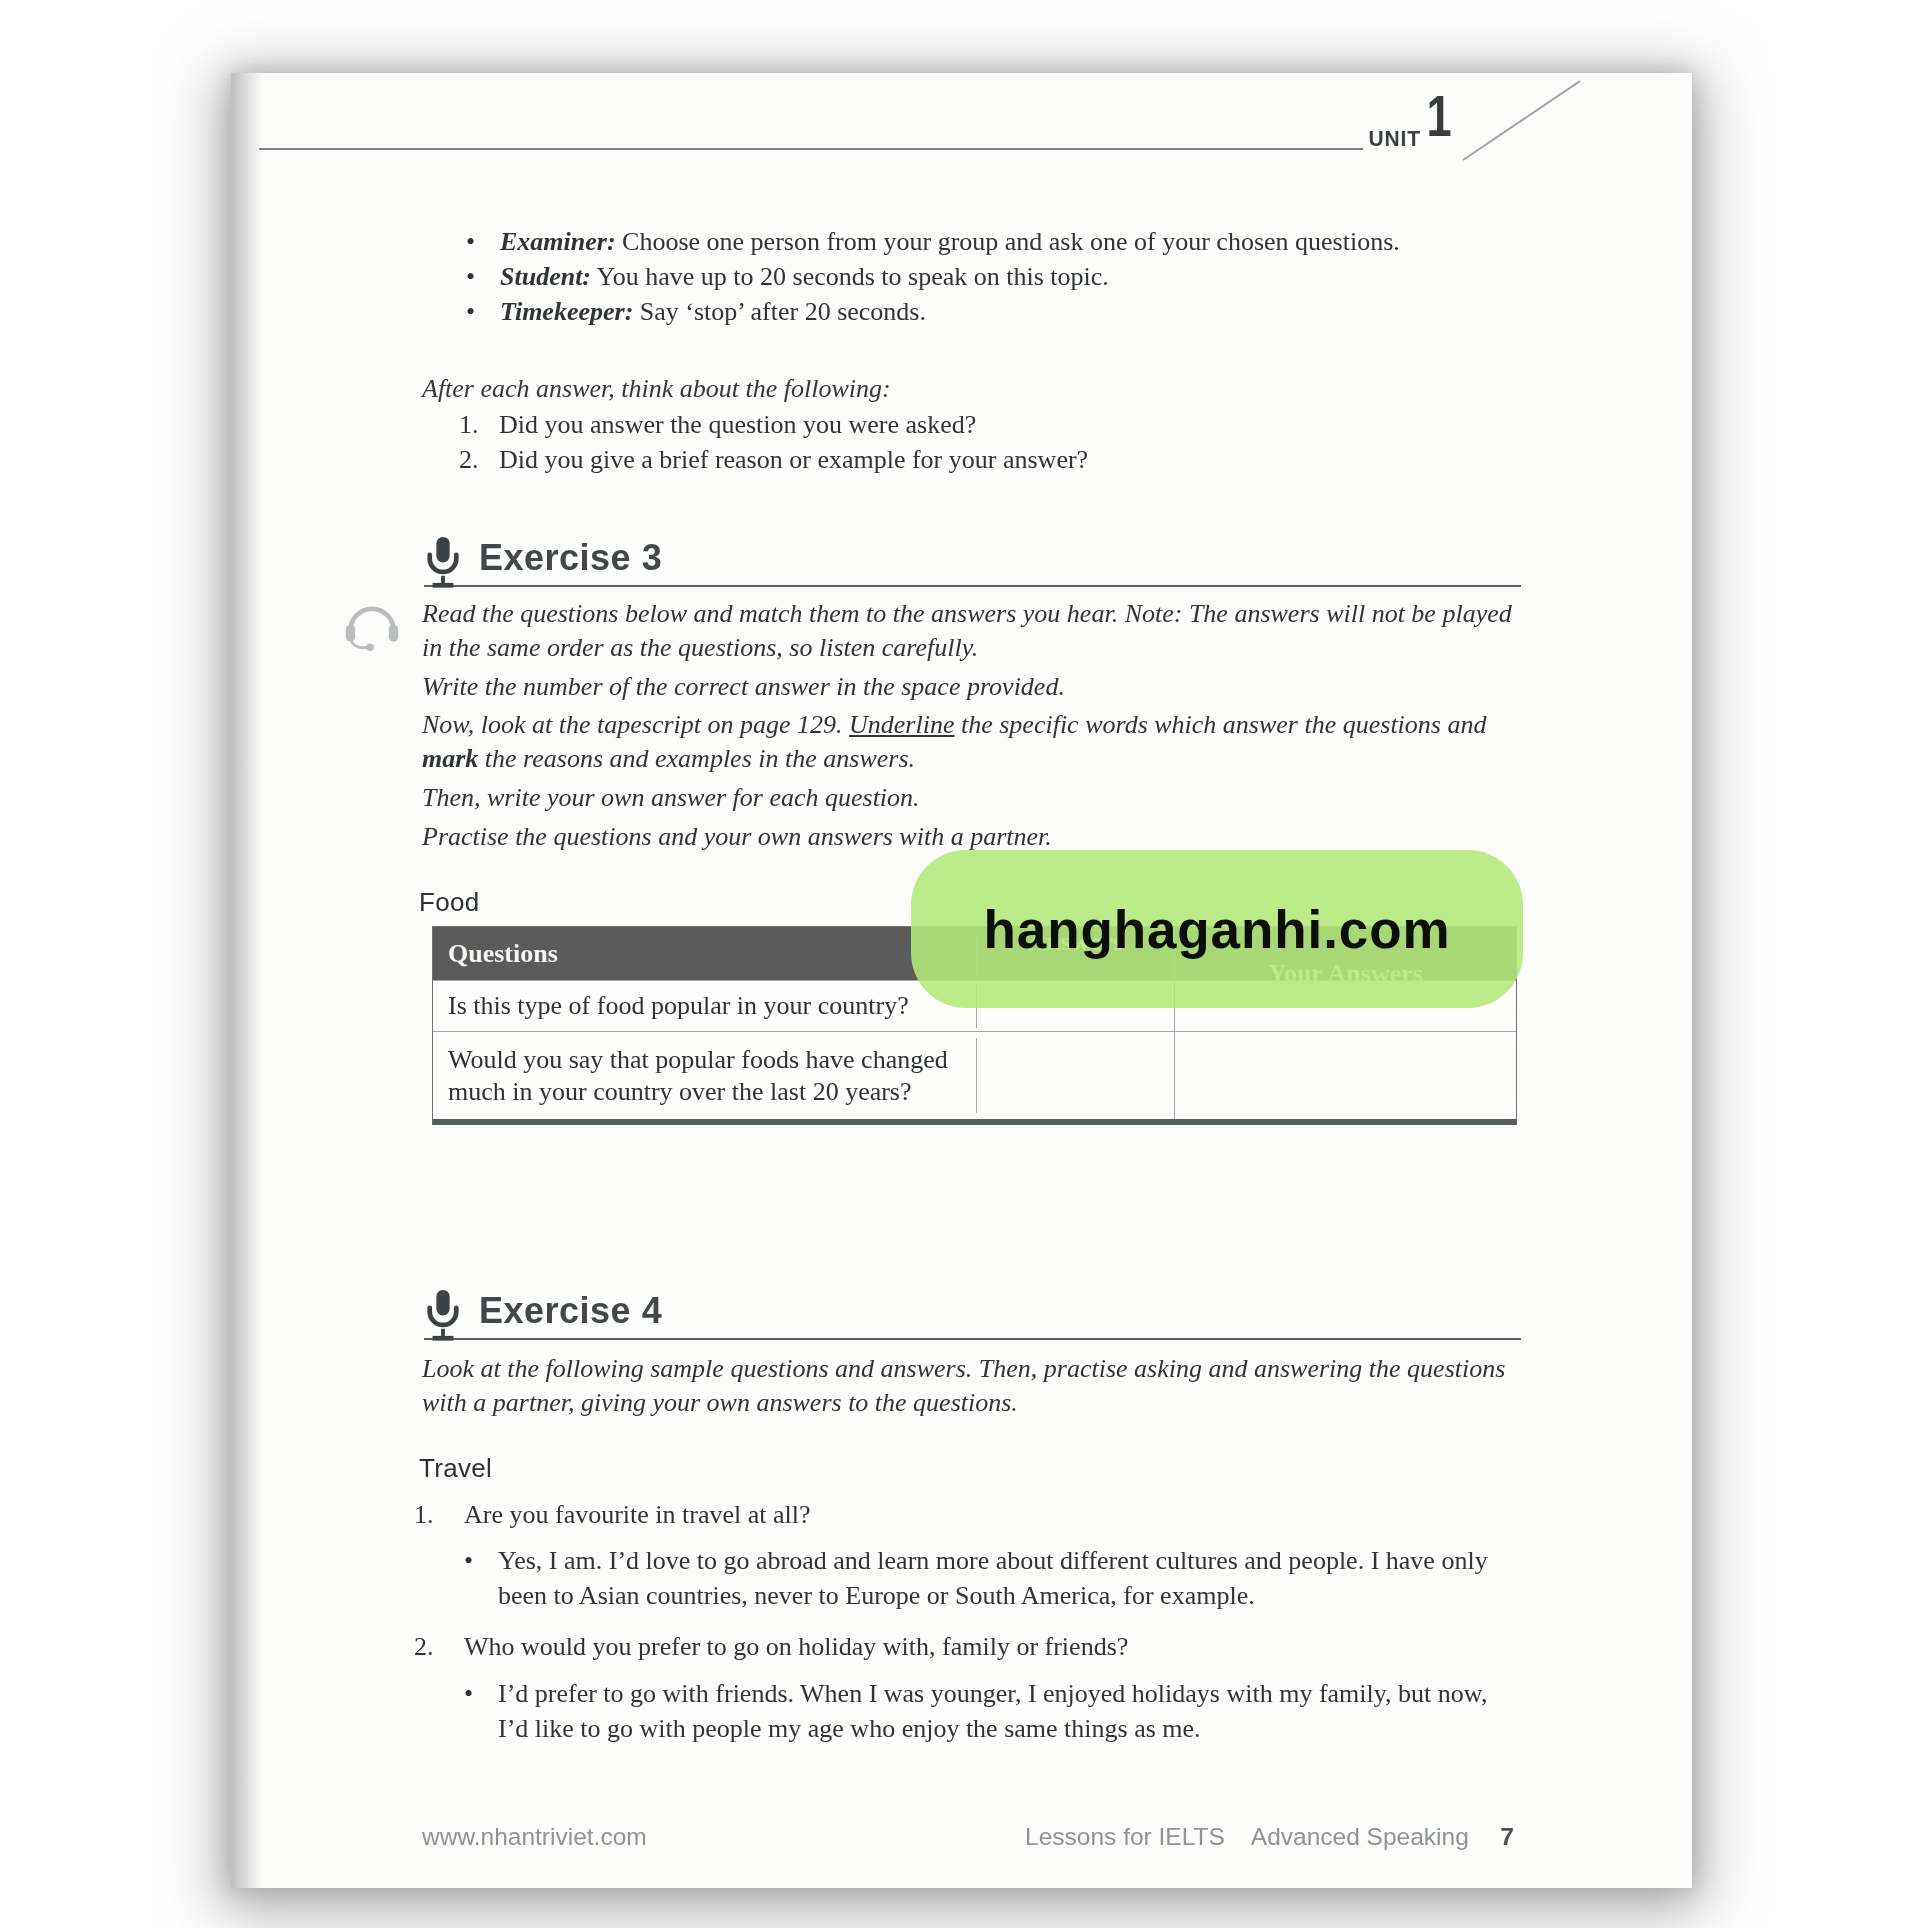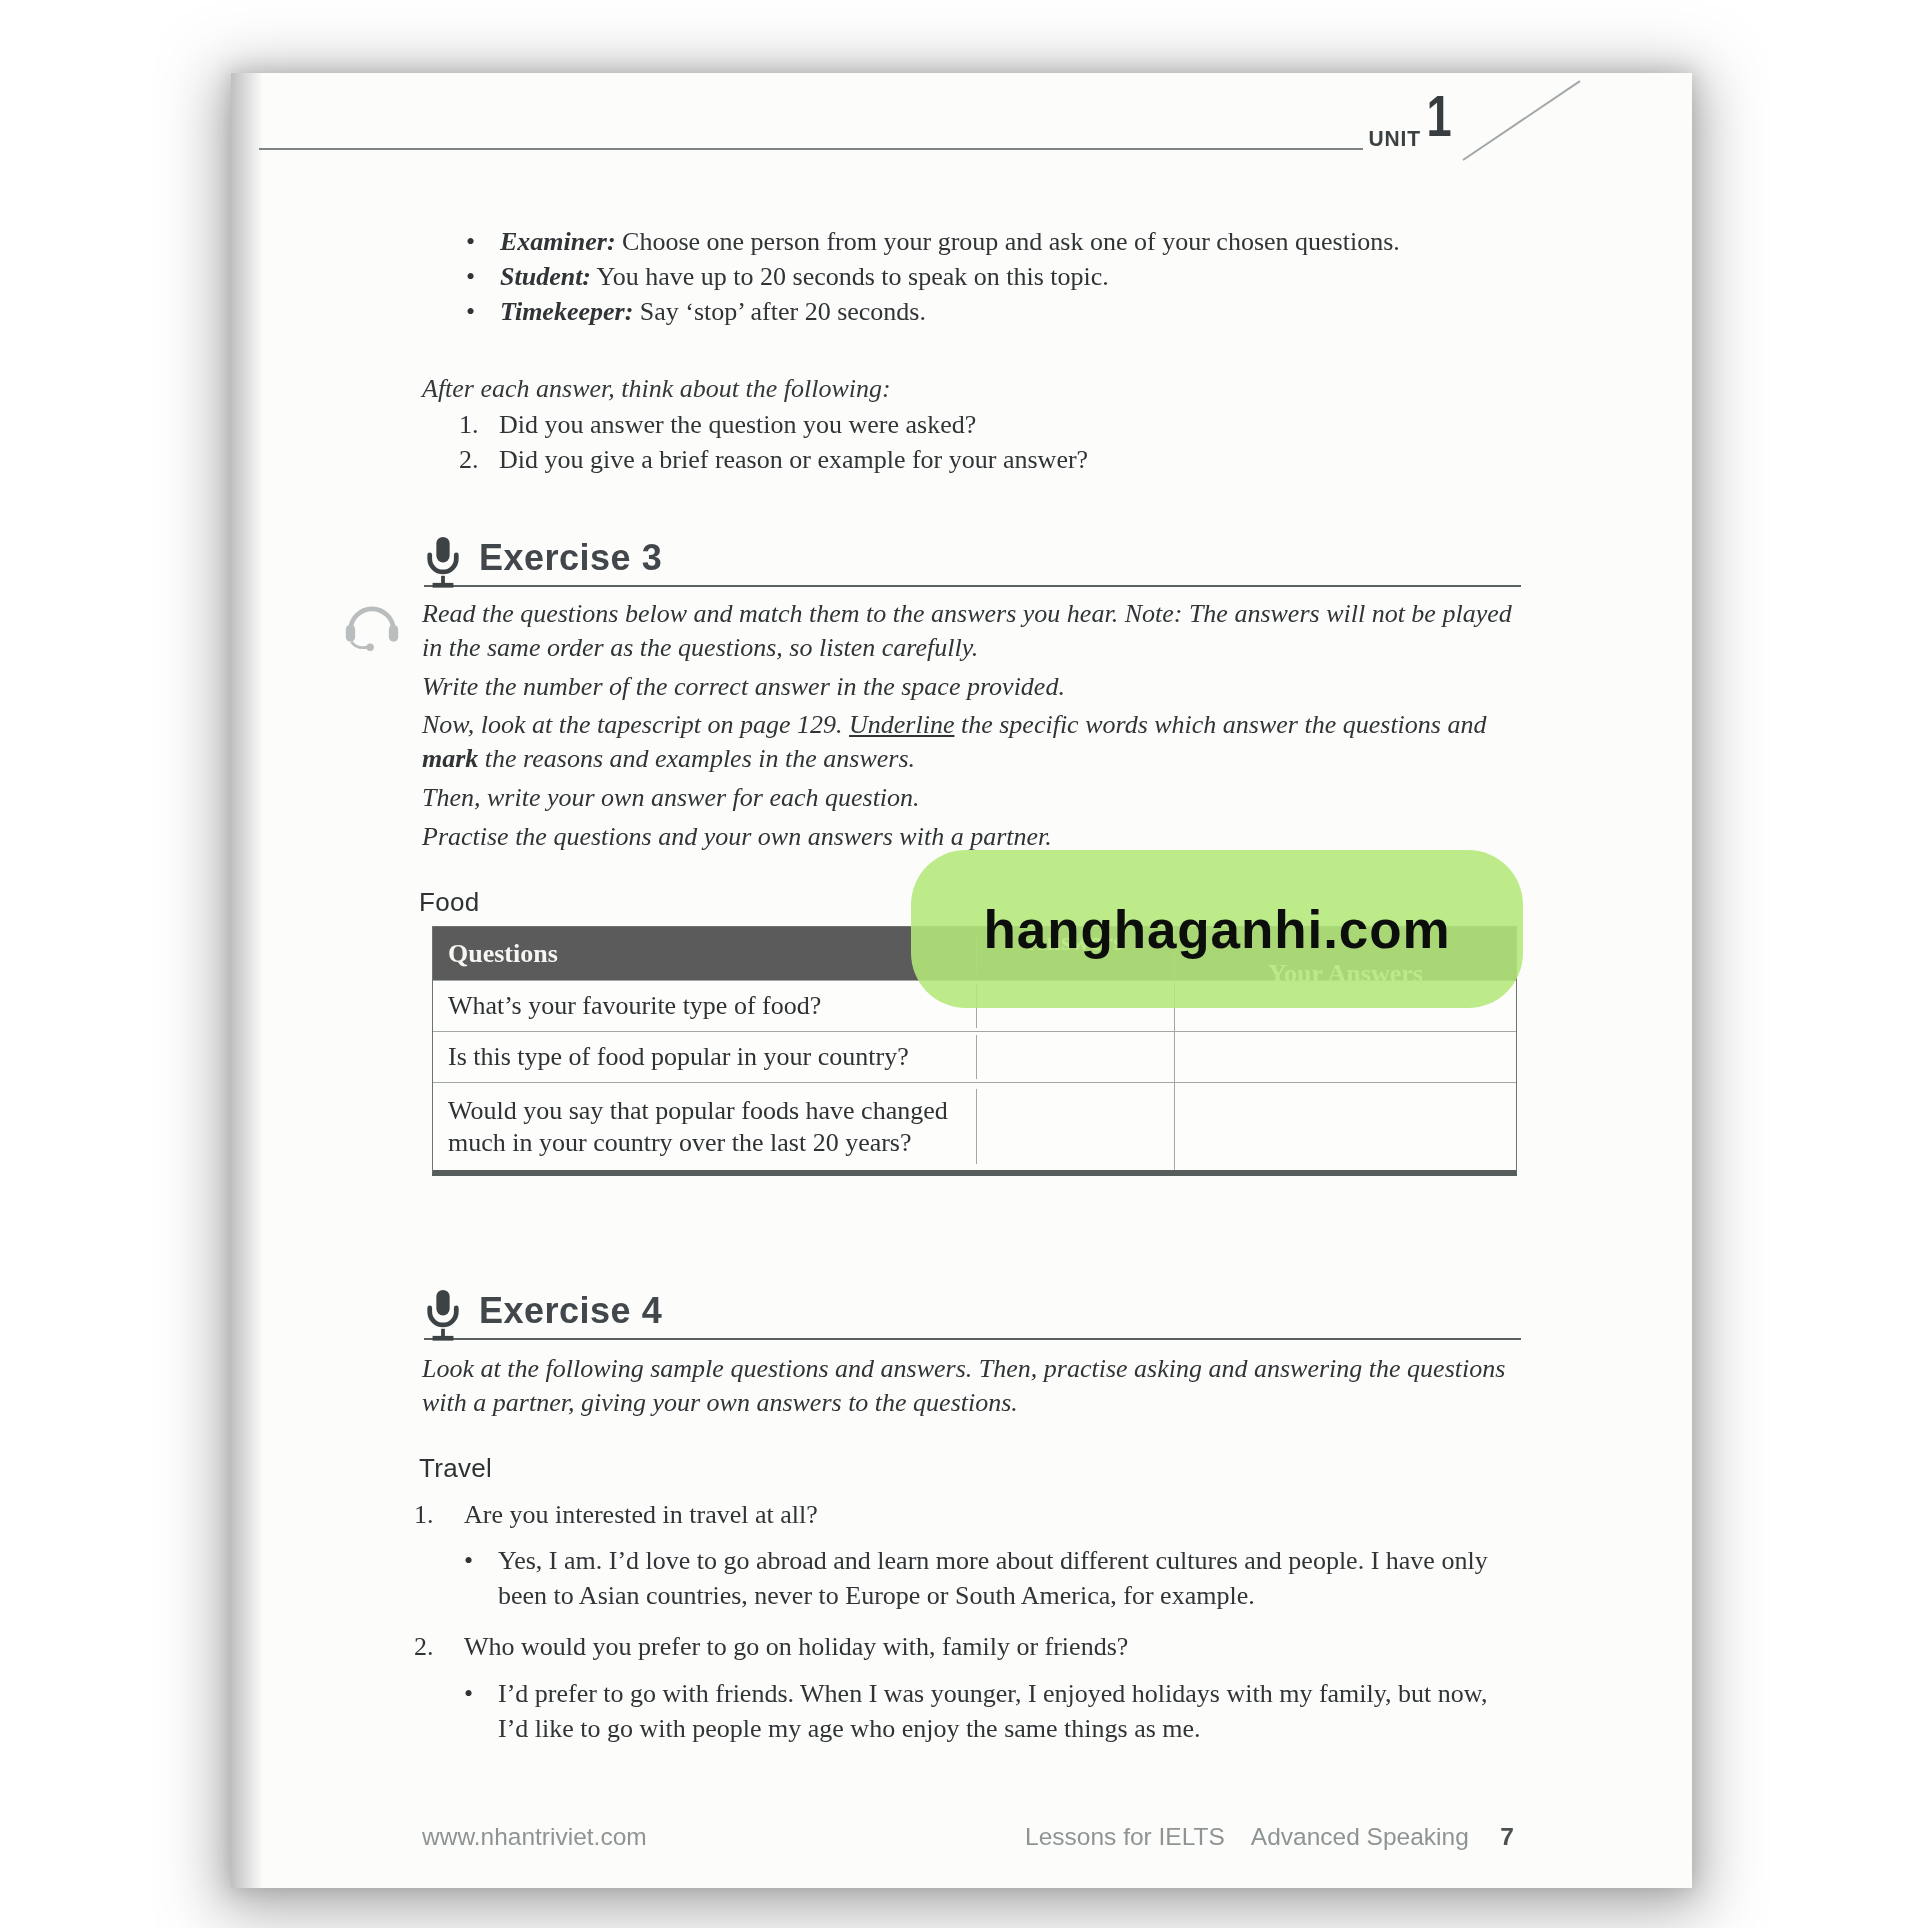--- a/index.html
+++ b/index.html
@@ -201,25 +201,20 @@
 
     <div class="section-label food-label">Food</div>
 
     <div class="qtable">
       <div class="trow hrow">
         <div class="c1">Questions</div>
         <div class="c2">Answers</div>
         <div class="c3">Your Answers</div>
       </div>
       <div class="trow drow">
-        <div class="c1">What’s your favourite type of food?</div>
-        <div class="c2"></div>
-        <div class="c3"></div>
-      </div>
-      <div class="trow drow">
         <div class="c1">Is this type of food popular in your country?</div>
         <div class="c2"></div>
         <div class="c3"></div>
       </div>
       <div class="trow drow tall">
         <div class="c1">Would you say that popular foods have changed much in your country over the last 20 years?</div>
         <div class="c2"></div>
         <div class="c3"></div>
       </div>
     </div>
@@ -241,21 +236,21 @@
       <div class="ex-rule"></div>
     </div>
 
     <div class="ex4-para">Look at the following sample questions and answers. Then, practise asking and answering the questions with a partner, giving your own answers to the questions.</div>
 
     <div class="section-label travel-label">Travel</div>
 
     <div class="qa">
       <div class="qa-item">
         <div class="qa-q">
-          <span class="qa-num">1.</span><span>Are you interested in travel at all?</span>
+          <span class="qa-num">1.</span><span>Are you favourite in travel at all?</span>
         </div>
         <div class="qa-a">
           <span class="bullet">•</span>
           <div class="qa-a-text">Yes, I am. I’d love to go abroad and learn more about different cultures and people. I have only been to Asian countries, never to Europe or South America, for example.</div>
         </div>
       </div>
       <div class="qa-item">
         <div class="qa-q">
           <span class="qa-num">2.</span><span>Who would you prefer to go on holiday with, family or friends?</span>
         </div>

